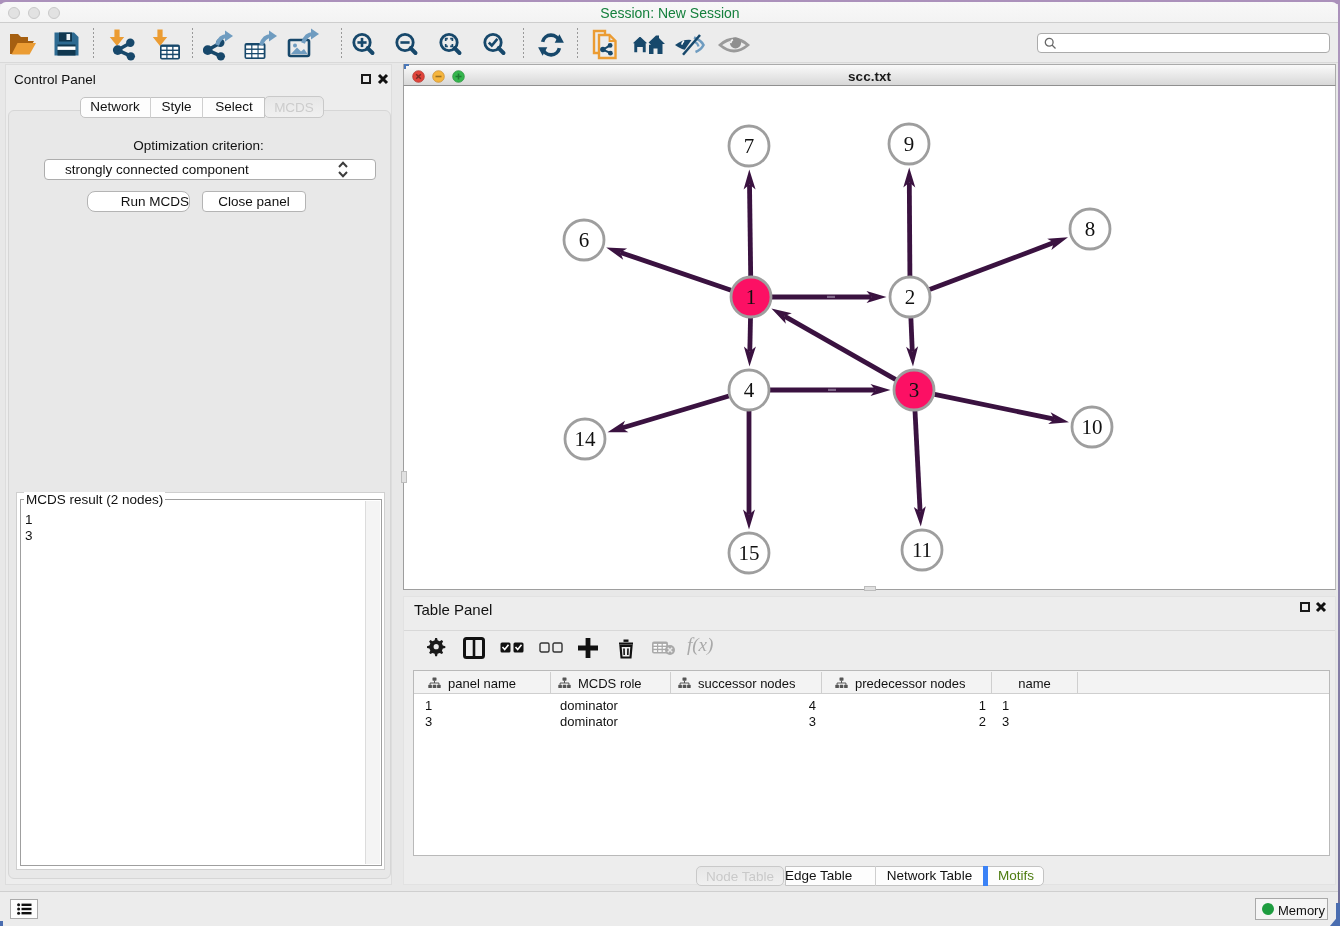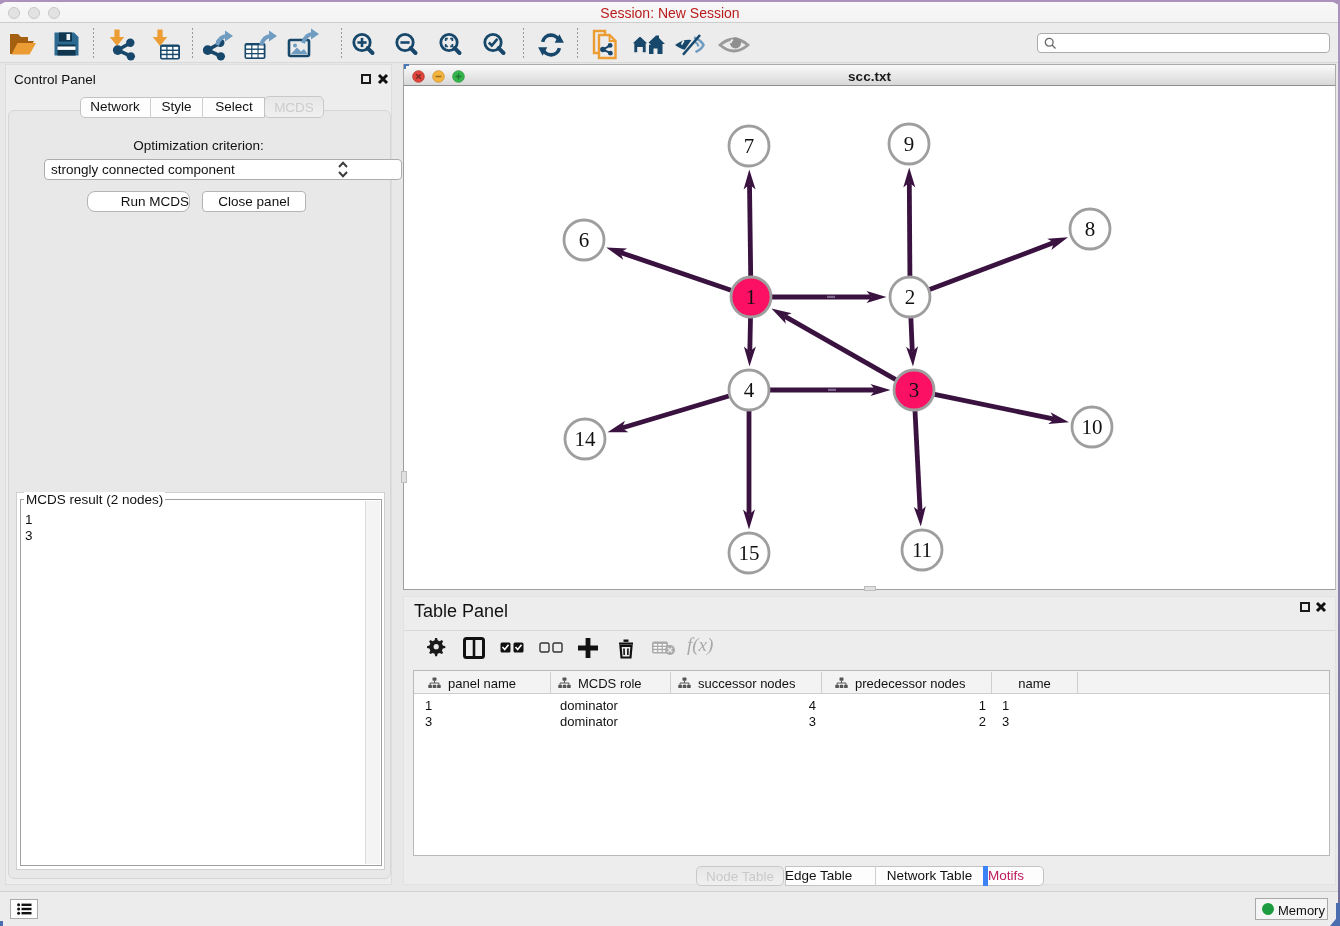--- a/index.html
+++ b/index.html
@@ -8,21 +8,21 @@
 </style></head>
 <body>
 
 <div class="abs" style="left:0;top:0;width:1340px;height:4px;background:#ab91bb"></div>
 <div class="abs" style="left:1338px;top:0;width:2px;height:926px;background:linear-gradient(180deg,#ab91bb 0%,#b0a6c2 30%,#8e85ad 60%,#6f6d96 100%)"></div>
 
 <div class="abs" style="left:0;top:2px;width:1338px;height:21px;background:linear-gradient(#f8f8f8,#f3f3f3);border-bottom:1px solid #cdcdcd;border-radius:6px 6px 0 0"></div>
 <div class="abs" style="left:8px;top:7px;width:12px;height:12px;border-radius:50%;background:#e2e2e2;border:1px solid #c9c9c9"></div>
 <div class="abs" style="left:28px;top:7px;width:12px;height:12px;border-radius:50%;background:#e2e2e2;border:1px solid #c9c9c9"></div>
 <div class="abs" style="left:48px;top:7px;width:12px;height:12px;border-radius:50%;background:#e2e2e2;border:1px solid #c9c9c9"></div>
-<div class="abs" style="left:0;top:5px;width:1340px;height:16px;text-align:center;font-size:14px;color:#b91c1c">Session: New Session</div>
+<div class="abs" style="left:0;top:5px;width:1340px;height:16px;text-align:center;font-size:14px;color:#15803d">Session: New Session</div>
 
 <div class="abs" style="left:0;top:23px;width:1338px;height:40px;background:#ececec;border-bottom:1px solid #d9d9d9"></div>
 <svg style="position:absolute;left:8px;top:31px" width="30" height="26" viewBox="0 0 30 26">
     <path d="M2 3 L10 3 L13 6 L20 6 L20 10 L26 10 L18 23 L2 23 Z" fill="#a55f10"></path>
     <path d="M9.5 12 L28 12 L21.5 23.5 L3.5 23.5 Z" fill="#eb9c33"></path>
   </svg>
 <svg style="position:absolute;left:53px;top:31px" width="27" height="26" viewBox="0 0 27 26">
     <path d="M1.5 1.5 L21 1.5 L25.5 6 L25.5 24.5 L1.5 24.5 Z" fill="#2d6a91"></path>
     <rect x="6" y="1.5" width="13" height="9" fill="#10374f"></rect>
     <rect x="13.5" y="3" width="3.6" height="6" fill="#eaf0f4"></rect>
@@ -171,21 +171,21 @@
 
 <div class="abs" style="left:8px;top:110px;width:383px;height:769px;border:1px solid #d6d6d6;background:#e8e8e8;border-radius:6px"></div>
 
 <div class="abs" style="left:264px;top:96px;width:60px;height:22px;background:linear-gradient(#e7e7e7,#f0f0f0);border:1px solid #c9c9c9;border-radius:5px;text-align:center;font-size:13.5px;color:#cccccc;line-height:21px">MCDS</div>
 <div class="abs" style="left:80px;top:97px;width:185px;height:21px;background:#fdfdfd;border:1px solid #c3c3c3;border-radius:5px 0 0 5px"></div>
 <div class="abs" style="left:80px;top:97px;width:71px;height:21px;border-right:1px solid #cfcfcf;text-align:center;font-size:13.5px;color:#111;line-height:20px">Network</div>
 <div class="abs" style="left:151px;top:97px;width:52px;height:21px;border-right:1px solid #cfcfcf;text-align:center;font-size:13.5px;color:#111;line-height:20px">Style</div>
 <div class="abs" style="left:203px;top:97px;width:62px;height:21px;text-align:center;font-size:13.5px;color:#111;line-height:20px">Select</div>
 
 <div class="abs" style="left:9px;top:138px;width:379px;text-align:center;font-size:13.5px;color:#111">Optimization criterion:</div>
-<div class="abs" style="left:44px;top:159px;width:358px;height:21px;background:#fff;border:1px solid #adadad;border-radius:4px;font-size:13.5px;color:#111;line-height:19px;padding-left:6px">strongly connected component</div>
+<div class="abs" style="left:44px;top:159px;width:332px;height:21px;background:#fff;border:1px solid #adadad;border-radius:4px;font-size:13.5px;color:#111;line-height:19px;padding-left:20px">strongly connected component</div>
 <svg class="abs" style="left:336px;top:161px" width="14" height="17" viewBox="0 0 14 17">
     <path d="M3 6 L7 1.8 L11 6 M3 11 L7 15.2 L11 11" stroke="#3c3c3c" stroke-width="2" fill="none"></path>
   </svg>
 <div class="abs" style="left:87px;top:191px;width:103px;height:21px;background:#fff;border:1px solid #b4b4b4;border-radius:8px;text-align:right;font-size:13.5px;line-height:19px;color:#111">Run MCDS</div>
 <div class="abs" style="left:202px;top:191px;width:104px;height:21px;background:#fff;border:1px solid #b4b4b4;border-radius:4px;text-align:center;font-size:13.5px;line-height:19px;color:#111">Close panel</div>
 
 <div class="abs" style="left:16px;top:492px;width:369px;height:378px;background:#fff;border:1px solid #cfcfcf"></div>
 <div class="abs" style="left:20px;top:499px;width:362px;height:367px;border:1px solid #9f9f9f"></div>
 <div class="abs" style="left:365px;top:501px;width:15px;height:363px;background:#f4f4f4;border-left:1px solid #dcdcdc"></div>
 <div class="abs" style="left:24px;top:492px;background:#fff;padding:0 2px;font-size:13.5px;color:#111">MCDS result (2 nodes)</div>
@@ -256,21 +256,21 @@
 <text x="922" y="557" text-anchor="middle" font-family="Liberation Serif, serif" font-size="21" fill="#111">11</text>
 <circle cx="585" cy="439" r="20" fill="#ffffff" stroke="#9e9e9e" stroke-width="2.8"></circle>
 <text x="585" y="446" text-anchor="middle" font-family="Liberation Serif, serif" font-size="21" fill="#111">14</text>
 <circle cx="749" cy="553" r="20" fill="#ffffff" stroke="#9e9e9e" stroke-width="2.8"></circle>
 <text x="749" y="560" text-anchor="middle" font-family="Liberation Serif, serif" font-size="21" fill="#111">15</text>
 </svg>
 <div class="abs" style="left:401px;top:471px;width:6px;height:12px;background:#e0e0e0;border:1px solid #bdbdbd"></div>
 <div class="abs" style="left:864px;top:586px;width:12px;height:5px;background:#e0e0e0;border:1px solid #bdbdbd"></div>
 
 <div class="abs" style="left:403px;top:596px;width:933px;height:289px;background:#ededed;border:1px solid #e2e2e2"></div>
-<div class="abs" style="left:414px;top:601px;font-size:18px;color:#111">Table Panel</div>
+<div class="abs" style="left:414px;top:601px;font-size:15px;color:#111">Table Panel</div>
 <div class="abs" style="left:1300px;top:602px;width:10px;height:10px;border:2px solid #1a1a1a"></div>
 <svg class="abs" style="left:1315px;top:601px" width="12" height="12" viewBox="0 0 12 12">
     <path d="M2 2 L10 10 M10 2 L2 10" stroke="#111" stroke-width="3"></path>
   </svg>
 <div class="abs" style="left:404px;top:630px;width:931px;height:38px;border-top:1px solid #d8d8d8"></div>
 <svg style="position:absolute;left:427px;top:638px" width="20" height="20" viewBox="0 0 20 20">
     <path d="M10 1.5 L12 1.5 L12.6 4.2 L14.9 5.2 L17.2 3.9 L18.6 5.3 L17.3 7.6 L18.3 9.9 L21 10.5 L21 12.5 L18.3 13.1 L17.3 15.4 L18.6 17.7 L17.2 19.1 L14.9 17.8 L12.6 18.8 L12 21.5 L10 21.5 L9.4 18.8 L7.1 17.8 L4.8 19.1 L3.4 17.7 L4.7 15.4 L3.7 13.1 L1 12.5 L1 10.5 L3.7 9.9 L4.7 7.6 L3.4 5.3 L4.8 3.9 L7.1 5.2 L9.4 4.2 Z" fill="#1a1a1a" transform="translate(-1,-1.5) scale(0.92)"></path>
     <circle cx="9.2" cy="8.7" r="2.6" fill="#e9e9e9"></circle>
   </svg>
 <svg style="position:absolute;left:463px;top:637px" width="22" height="22" viewBox="0 0 22 22">
@@ -362,21 +362,21 @@
 <div class="abs" style="left:425px;top:714px;font-size:13px;color:#111">3</div>
 <div class="abs" style="left:560px;top:714px;font-size:13px;color:#111">dominator</div>
 <div class="abs" style="left:766px;top:714px;width:50px;text-align:right;font-size:13px;color:#111">3</div>
 <div class="abs" style="left:936px;top:714px;width:50px;text-align:right;font-size:13px;color:#111">2</div>
 <div class="abs" style="left:1002px;top:714px;font-size:13px;color:#111">3</div>
 
 <div class="abs" style="left:696px;top:866px;width:88px;height:20px;background:linear-gradient(#e7e7e7,#f0f0f0);border:1px solid #c9c9c9;border-radius:5px;text-align:center;font-size:13.5px;color:#c9c9c9;line-height:19px">Node Table</div>
 <div class="abs" style="left:785px;top:866px;width:259px;height:20px;background:#fdfdfd;border:1px solid #c3c3c3;border-radius:0 5px 5px 0"></div>
 <div class="abs" style="left:785px;top:866px;width:91px;height:20px;border-right:1px solid #cfcfcf;text-align:left;font-size:13.5px;color:#111;line-height:19px">Edge Table</div>
 <div class="abs" style="left:876px;top:866px;width:112px;height:20px;border-right:5px solid #3b82f6;text-align:center;font-size:13.5px;color:#111;line-height:19px">Network Table</div>
-<div class="abs" style="left:988px;top:866px;width:56px;height:20px;text-align:left;font-size:13.5px;color:#be185d;line-height:19px">Motifs</div>
+<div class="abs" style="left:988px;top:866px;width:56px;height:20px;text-align:center;font-size:13.5px;color:#4d7c0f;line-height:19px">Motifs</div>
 
 <div class="abs" style="left:0;top:891px;width:1338px;height:35px;background:#ececec;border-top:1px solid #cfcfcf"></div>
 <div class="abs" style="left:10px;top:899px;width:28px;height:20px;background:#fdfdfd;border:1px solid #ababab"></div>
 <svg class="abs" style="left:17px;top:903px" width="15" height="12" viewBox="0 0 15 12">
  <circle cx="1.6" cy="1.8" r="1.5" fill="#111"></circle>
     <rect x="4.5" y="0.6" width="10" height="2.4" fill="#111"></rect>
  <circle cx="1.6" cy="6" r="1.5" fill="#111"></circle>
     <rect x="4.5" y="4.8" width="10" height="2.4" fill="#111"></rect>
  <circle cx="1.6" cy="10.2" r="1.5" fill="#111"></circle>
     <rect x="4.5" y="9" width="10" height="2.4" fill="#111"></rect>

